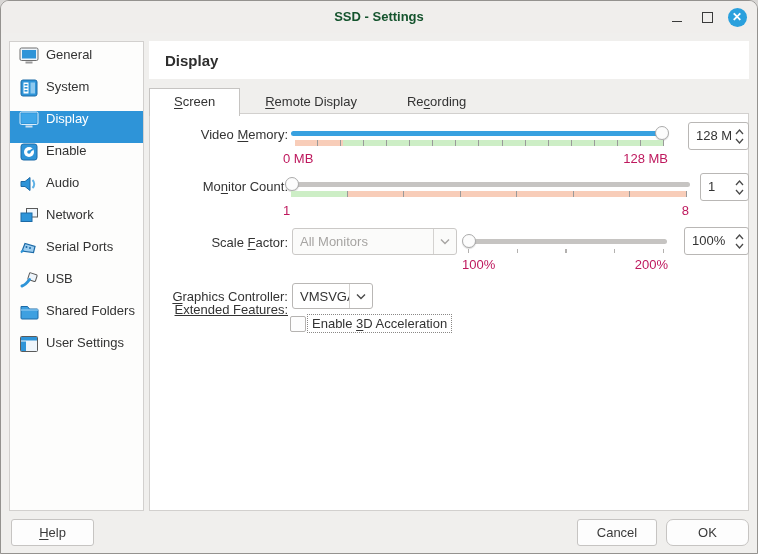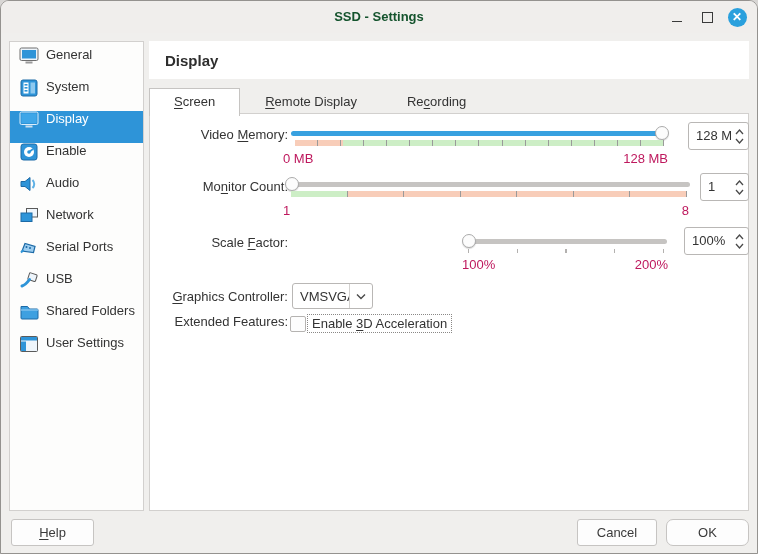--- a/index.html
+++ b/index.html
@@ -243,20 +243,28 @@
         <svg width="9" height="6">
             <polyline points="1,5 4.5,1 8,5" fill="none" stroke="#4a4a4a" stroke-width="1.3"></polyline>
           </svg>
         <svg width="9" height="6">
             <polyline points="1,1 4.5,5 8,1" fill="none" stroke="#4a4a4a" stroke-width="1.3"></polyline>
           </svg>
       </span>
     </div>
 
     <div class="form-label" style="left:0;top:121px;"><span>Scale </span><span class="mn">F</span><span>actor:</span></div>
+    <div class="combo disabled" style="left:142px;top:114px;width:165px;height:27px;">
+      <span class="combo-val">All Monitors</span>
+      <span class="combo-arrow">
+          <svg width="10" height="7">
+            <polyline points="1,1.5 5,5.5 9,1.5" fill="none" stroke="#a6a4a2" stroke-width="1.4"></polyline>
+          </svg>
+        </span>
+    </div>
     <div class="slider" style="left:314px;top:120px;width:203px;">
       <div class="track"></div>
       <div class="handle at-left"></div>
     </div>
     <div class="zone" style="left:318px;top:135px;width:196px;height:4px;">
       <div class="ticks" style="background:repeating-linear-gradient(to right,#b3b1af 0 1px,transparent 1px 25%);border-right:1px solid #b3b1af;"></div>
     </div>
     <div class="minmax" style="left:312px;top:143px;width:206px;">
       <span>100%</span>
       <span>200%</span>
@@ -276,21 +284,21 @@
     <div class="form-label" style="left:0;top:175px;"><span></span><span class="mn">G</span><span>raphics Controller:</span></div>
     <div class="combo" style="left:142px;top:169px;width:81px;height:26px;">
       <span class="combo-val">VMSVGA</span>
       <span class="combo-arrow">
           <svg width="10" height="7">
             <polyline points="1,1.5 5,5.5 9,1.5" fill="none" stroke="#4a4a4a" stroke-width="1.4"></polyline>
           </svg>
         </span>
     </div>
 
-    <div class="form-label" style="left:0;top:200px;">Extended Features:</div>
+    <div class="form-label" style="left:0;top:188px;text-decoration:underline;">Extended Features:</div>
     <div class="checkbox" style="left:140px;top:202px;"></div>
     <div class="feat-label" style="left:157px;top:200px;"><span>Enable </span><span class="mn">3</span><span>D Acceleration</span></div>
 
   </div>
 
   <div class="pushbtn" style="left:576px;top:518px;width:80px;">
       <span>Cancel</span>
     </div>
   <div class="pushbtn" style="left:10px;top:518px;width:83px;">
       <span><span class="mn">H</span><span>elp</span></span>

